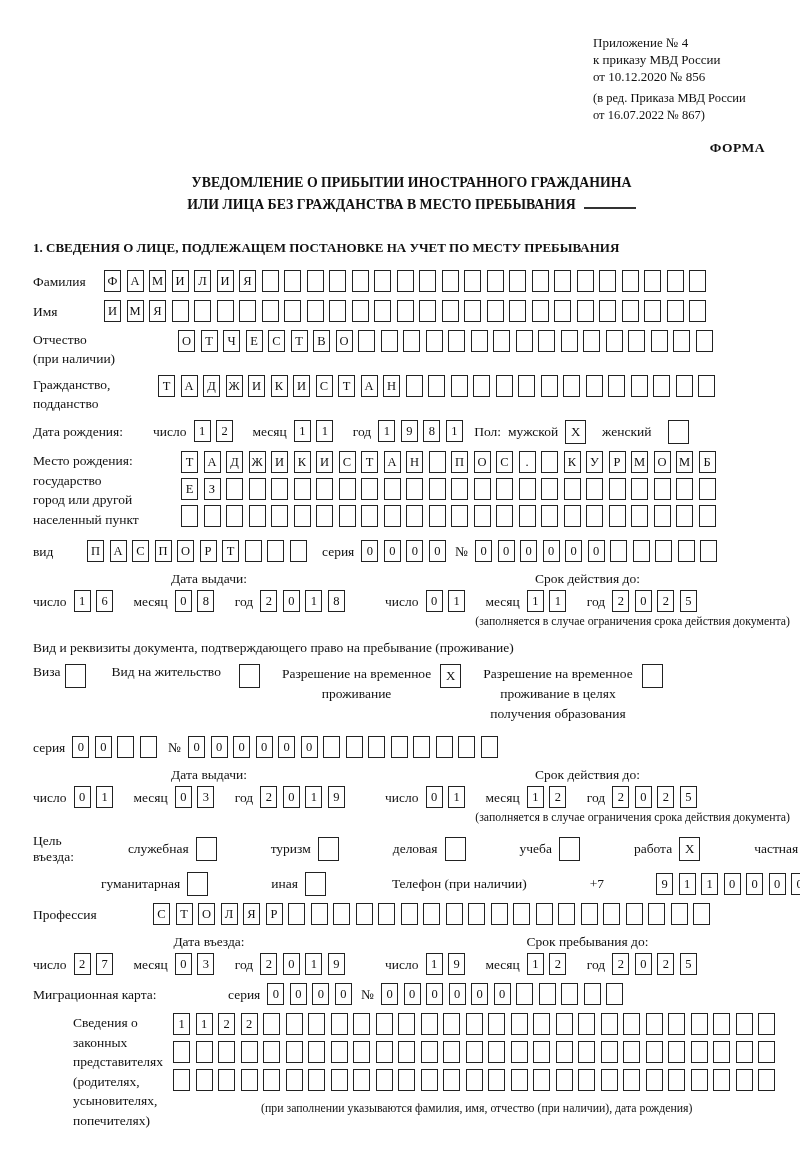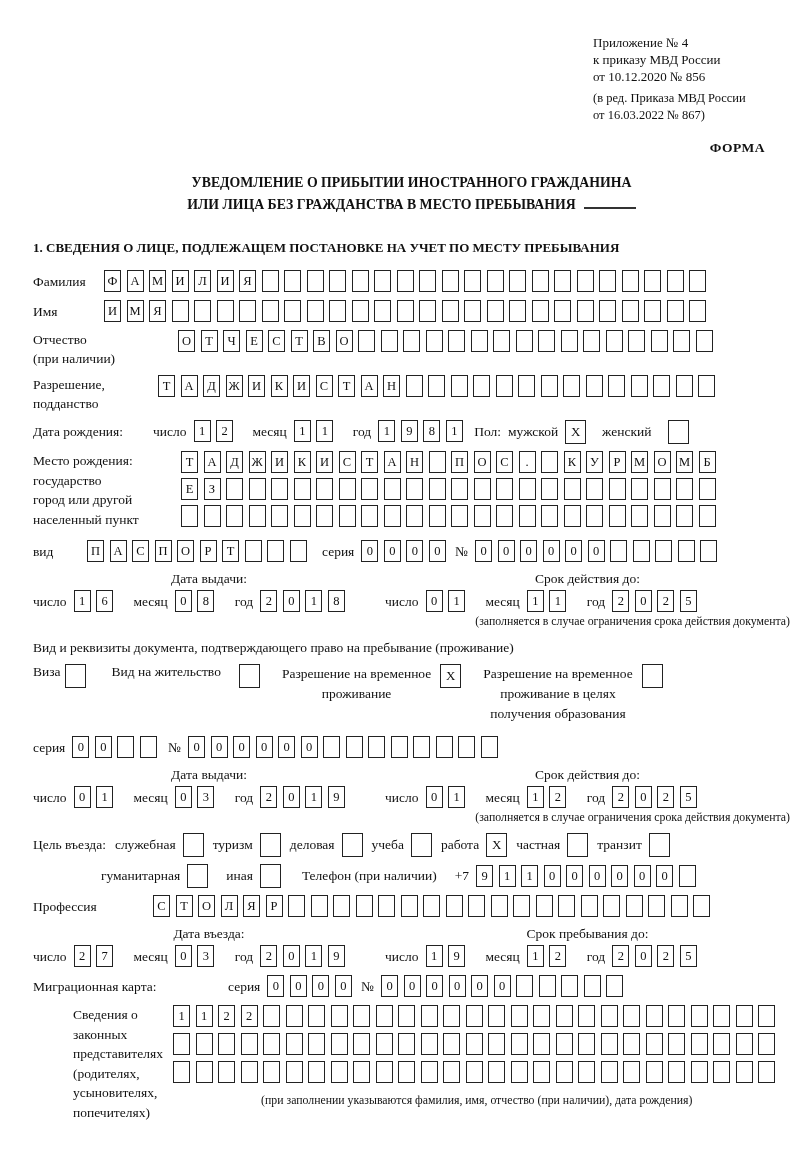--- a/index.html
+++ b/index.html
@@ -41,21 +41,21 @@
   
   .intro{line-height:21px;margin-top:4px;}
   
   .opts{display:flex;align-items:flex-start;margin:6px 0 12px;}
   .opt{display:flex;align-items:flex-start;}
   .opt .cb{margin-left:9px;}
   .optlines{text-align:center;}
   .optlines .ln{display:block;line-height:20px;}
   .o2{margin-left:26px;} .o3{margin-left:22px;} .o4{margin-left:22px;}
   
-  .purpose{flex-wrap:nowrap;align-items:center;}
+  .purpose{flex-wrap:nowrap;align-items:center;gap:45px;}
   .pitem{display:flex;align-items:center;margin-left:9px;white-space:nowrap;}
   .pitem .cb{margin-left:7px;}
   .indent68{margin-left:68px;}
   .phone-lbl{margin-left:21px;white-space:nowrap;}
   .pfx{margin:0 7px 0 18px;}
   
   .reps{display:flex;margin-top:2px;}
   .reps-lbl{width:100px;flex:none;margin-left:40px;}
   .reps-lbl .ln{display:block;line-height:19.5px;}
   .reps-cells .cells{display:block;margin-bottom:6px;}
@@ -65,21 +65,21 @@
 <body>
 
 <div class="page">
 
   <div class="appendix">
     <div>Приложение № 4</div>
     <div>к приказу МВД России</div>
     <div>от 10.12.2020 № 856</div>
     <div class="g2">
       <div>(в ред. Приказа МВД России</div>
-      <div>от 16.03.2022 № 867)</div>
+      <div>от 16.07.2022 № 867)</div>
     </div>
   </div>
 
   <div class="forma">ФОРМА</div>
 
   <div class="title">
     <div>УВЕДОМЛЕНИЕ О ПРИБЫТИИ ИНОСТРАННОГО ГРАЖДАНИНА</div>
     <div><span>ИЛИ ЛИЦА БЕЗ ГРАЖДАНСТВА В МЕСТО ПРЕБЫВАНИЯ</span><span class="blank"></span></div>
   </div>
 
@@ -98,21 +98,21 @@
   <div class="row">
     <span class="lbl ml w145">
       <span class="ln">Отчество</span>
       <span class="ln">(при наличии)</span>
     </span>
     <span class="cells"><span class="cell">О</span><span class="cell">Т</span><span class="cell">Ч</span><span class="cell">Е</span><span class="cell">С</span><span class="cell">Т</span><span class="cell">В</span><span class="cell">О</span><span class="cell"></span><span class="cell"></span><span class="cell"></span><span class="cell"></span><span class="cell"></span><span class="cell"></span><span class="cell"></span><span class="cell"></span><span class="cell"></span><span class="cell"></span><span class="cell"></span><span class="cell"></span><span class="cell"></span><span class="cell"></span><span class="cell"></span><span class="cell"></span></span>
   </div>
 
   <div class="row">
     <span class="lbl ml w125">
-      <span class="ln">Разрешение,</span>
+      <span class="ln">Гражданство,</span>
       <span class="ln">подданство</span>
     </span>
     <span class="cells"><span class="cell">Т</span><span class="cell">А</span><span class="cell">Д</span><span class="cell">Ж</span><span class="cell">И</span><span class="cell">К</span><span class="cell">И</span><span class="cell">С</span><span class="cell">Т</span><span class="cell">А</span><span class="cell">Н</span><span class="cell"></span><span class="cell"></span><span class="cell"></span><span class="cell"></span><span class="cell"></span><span class="cell"></span><span class="cell"></span><span class="cell"></span><span class="cell"></span><span class="cell"></span><span class="cell"></span><span class="cell"></span><span class="cell"></span><span class="cell"></span></span>
   </div>
 
   <div class="row" style="margin-top:4px;">
     <span class="lbl w120">Дата рождения:</span>
     <span class="dlbl">число</span>
     <span class="cells"><span class="cell">1</span><span class="cell">2</span></span>
     <span class="dlbl gap14">месяц</span>

